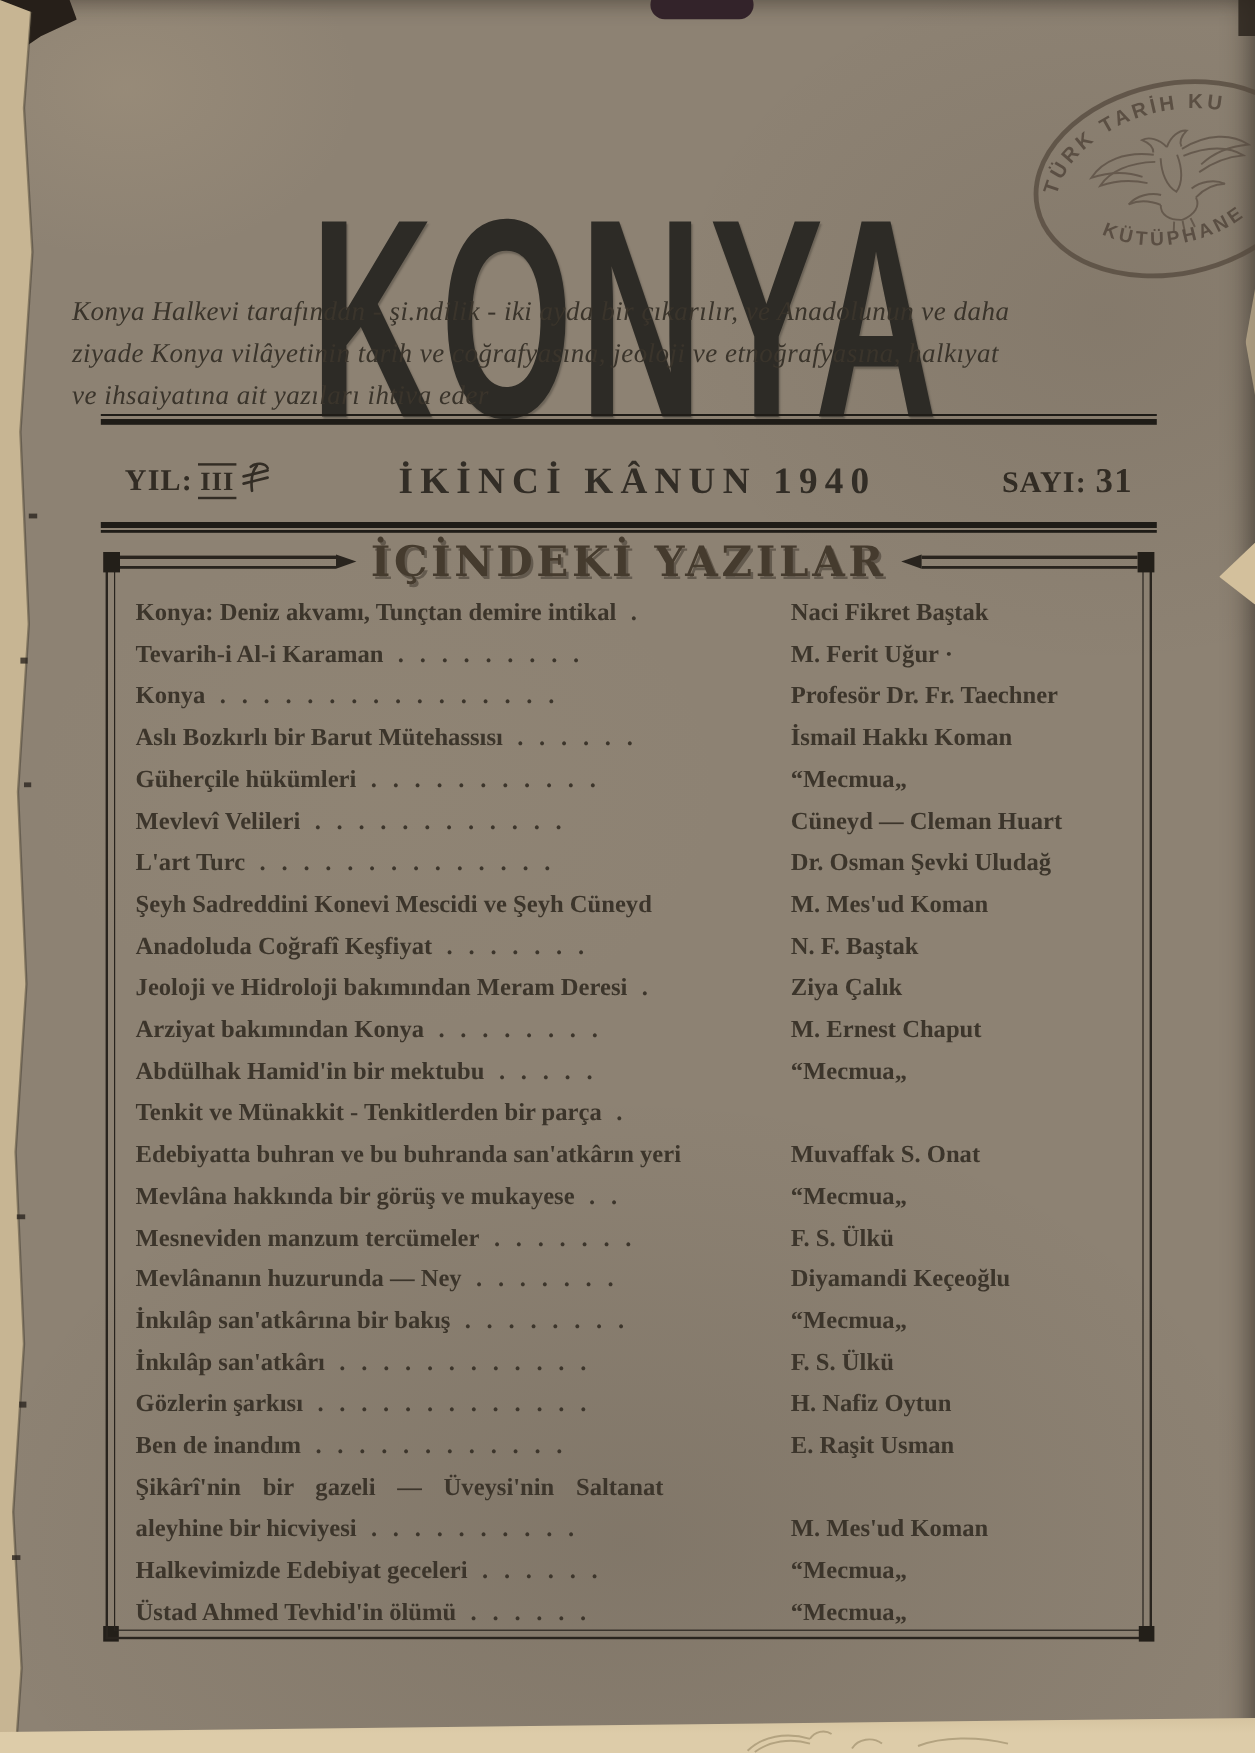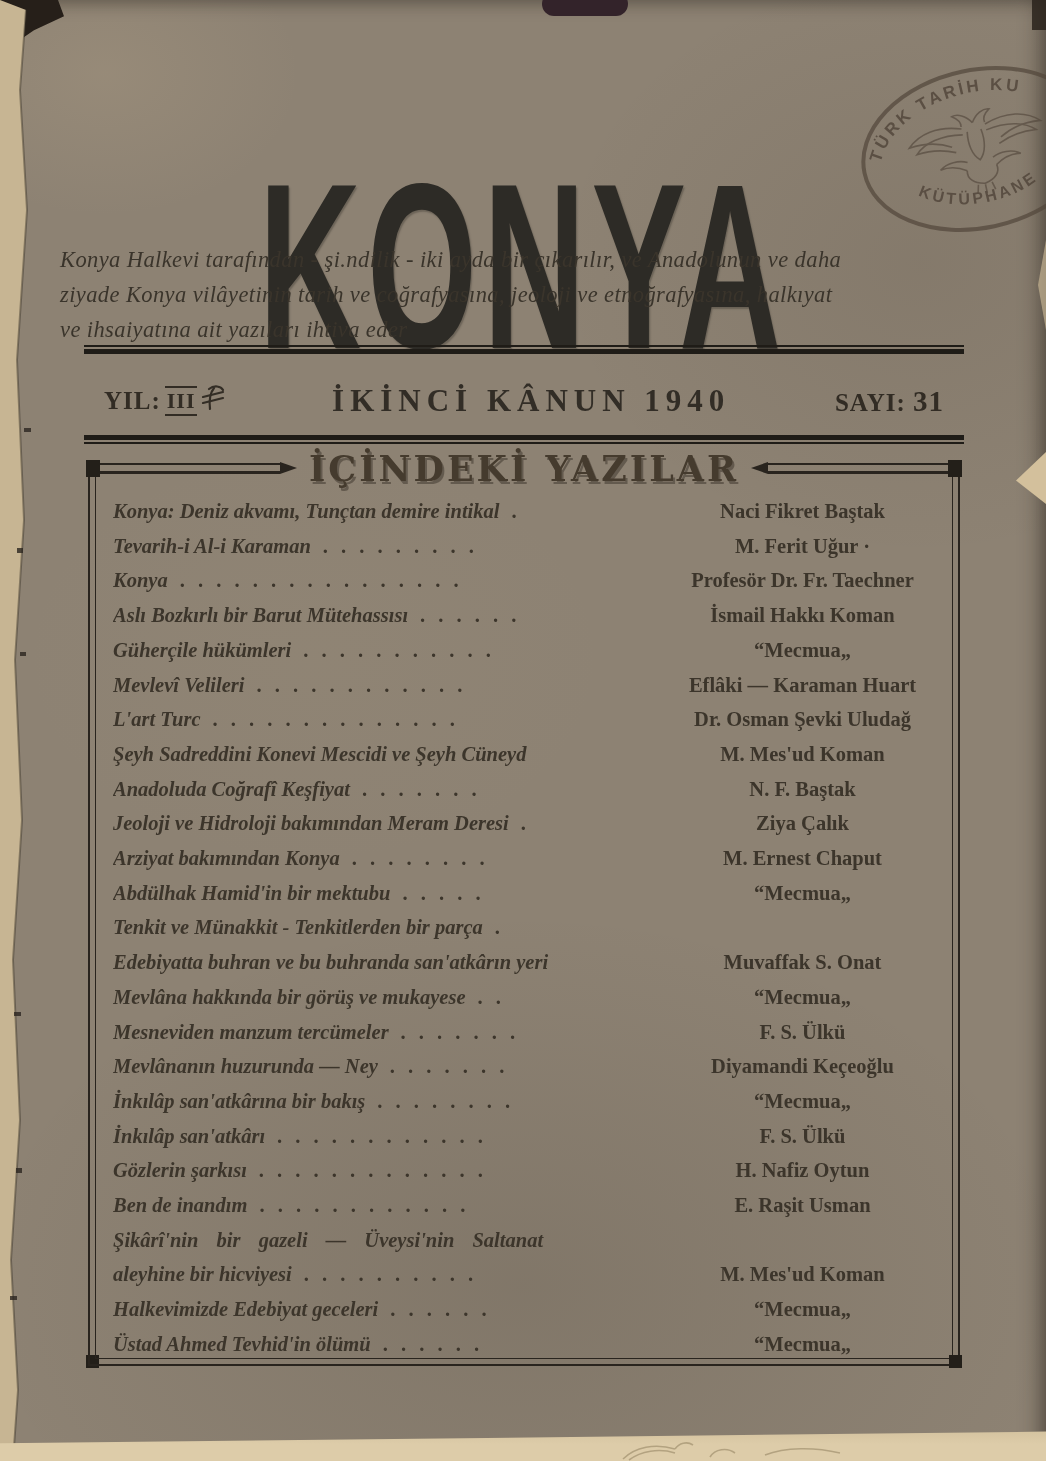--- a/index.html
+++ b/index.html
@@ -77,24 +77,24 @@
   .decor-right .tip{border-right:17px solid #29241e;border-top:6.5px solid transparent;border-bottom:6.5px solid transparent;}
   .toc-title{margin:0 12px;font-family:"DejaVu Serif", serif;font-weight:bold;
     font-size:35px;line-height:1;letter-spacing:3px;color:#453b2e;white-space:nowrap;
     text-shadow:2px 2.5px 0 rgba(38,30,22,.4);}
   .toc-title .wordgap{display:inline-block;width:16px;}
 
   .toc-rows{position:absolute;left:25px;right:14px;top:46px;}
   .toc-row{display:flex;align-items:baseline;line-height:34.7px;
     font-size:20.5px;font-weight:bold;color:#3c352b;}
   .t-cell{width:536px;flex:none;display:flex;align-items:baseline;overflow:hidden;}
-  .t-title{white-space:nowrap;font-style:italic;}
+  .t-title{white-space:nowrap;}
   .t-title.wide{word-spacing:13px;}
   .t-dots{margin-left:12px;letter-spacing:4px;white-space:nowrap;overflow:hidden;color:#3c352b;}
-  .a-cell{flex:1;padding-left:10px;white-space:nowrap;text-align:center;}
+  .a-cell{flex:1;padding-left:10px;white-space:nowrap;}
 
   
   .bottom-strip{position:absolute;left:0;right:0;bottom:0;height:42px;
     clip-path:polygon(0 58%, 100% 30%, 100% 100%, 0 100%);
     background:linear-gradient(#cdbb97, #ddcca9 60%);}
   .bottom-stamp{position:absolute;left:615px;bottom:0;opacity:.5;}
 </style>
 </head>
 <body>
 
@@ -235,21 +235,21 @@
       <span class="t-dots">. . . . . . . . . . .</span>
     </span>
     <span class="a-cell">“Mecmua„</span>
   </div>
 
   <div class="toc-row">
     <span class="t-cell">
       <span class="t-title">Mevlevî Velileri</span>
       <span class="t-dots">. . . . . . . . . . . .</span>
     </span>
-    <span class="a-cell">Eflâki — Karaman Huart</span>
+    <span class="a-cell">Cüneyd — Cleman Huart</span>
   </div>
 
   <div class="toc-row">
     <span class="t-cell">
       <span class="t-title">L'art Turc</span>
       <span class="t-dots">. . . . . . . . . . . . . .</span>
     </span>
     <span class="a-cell">Dr. Osman Şevki Uludağ</span>
   </div>
 

